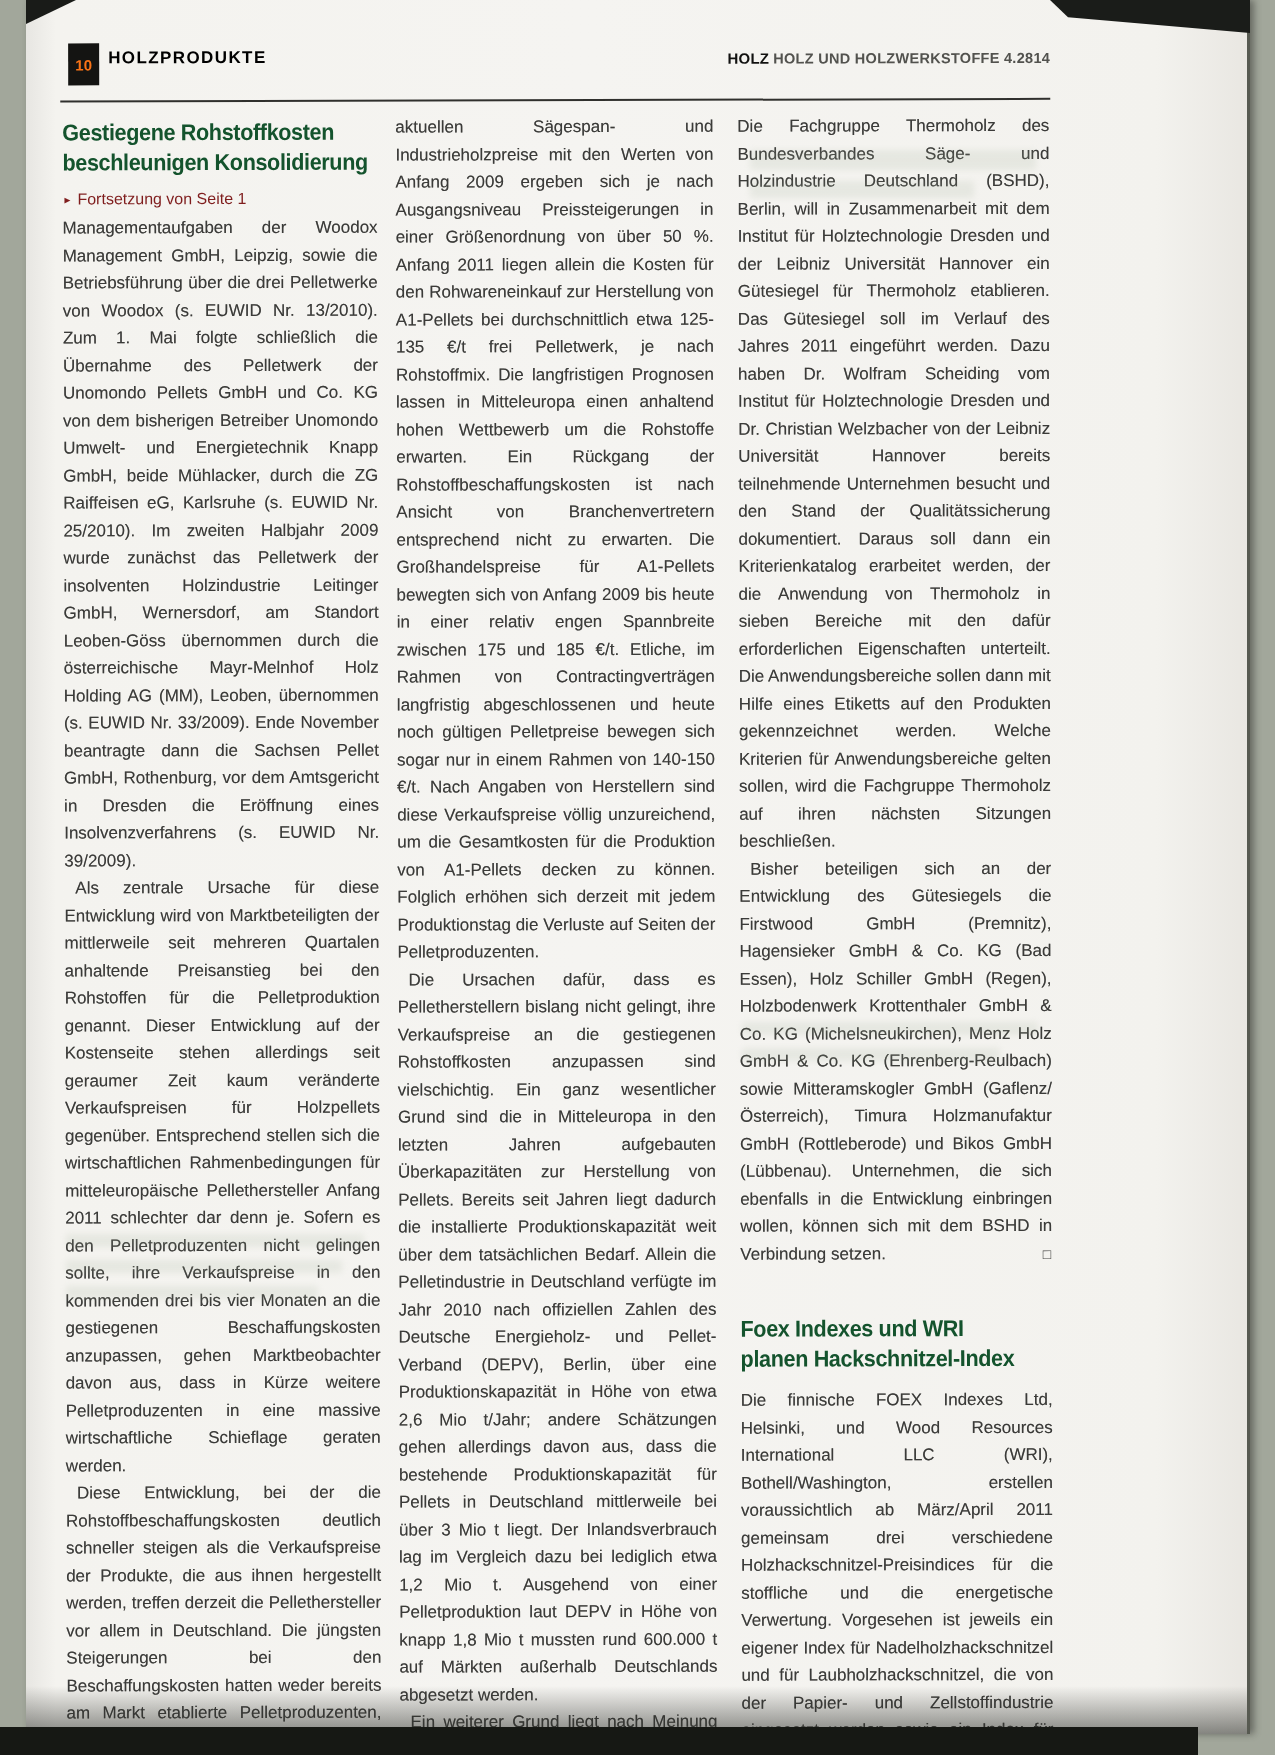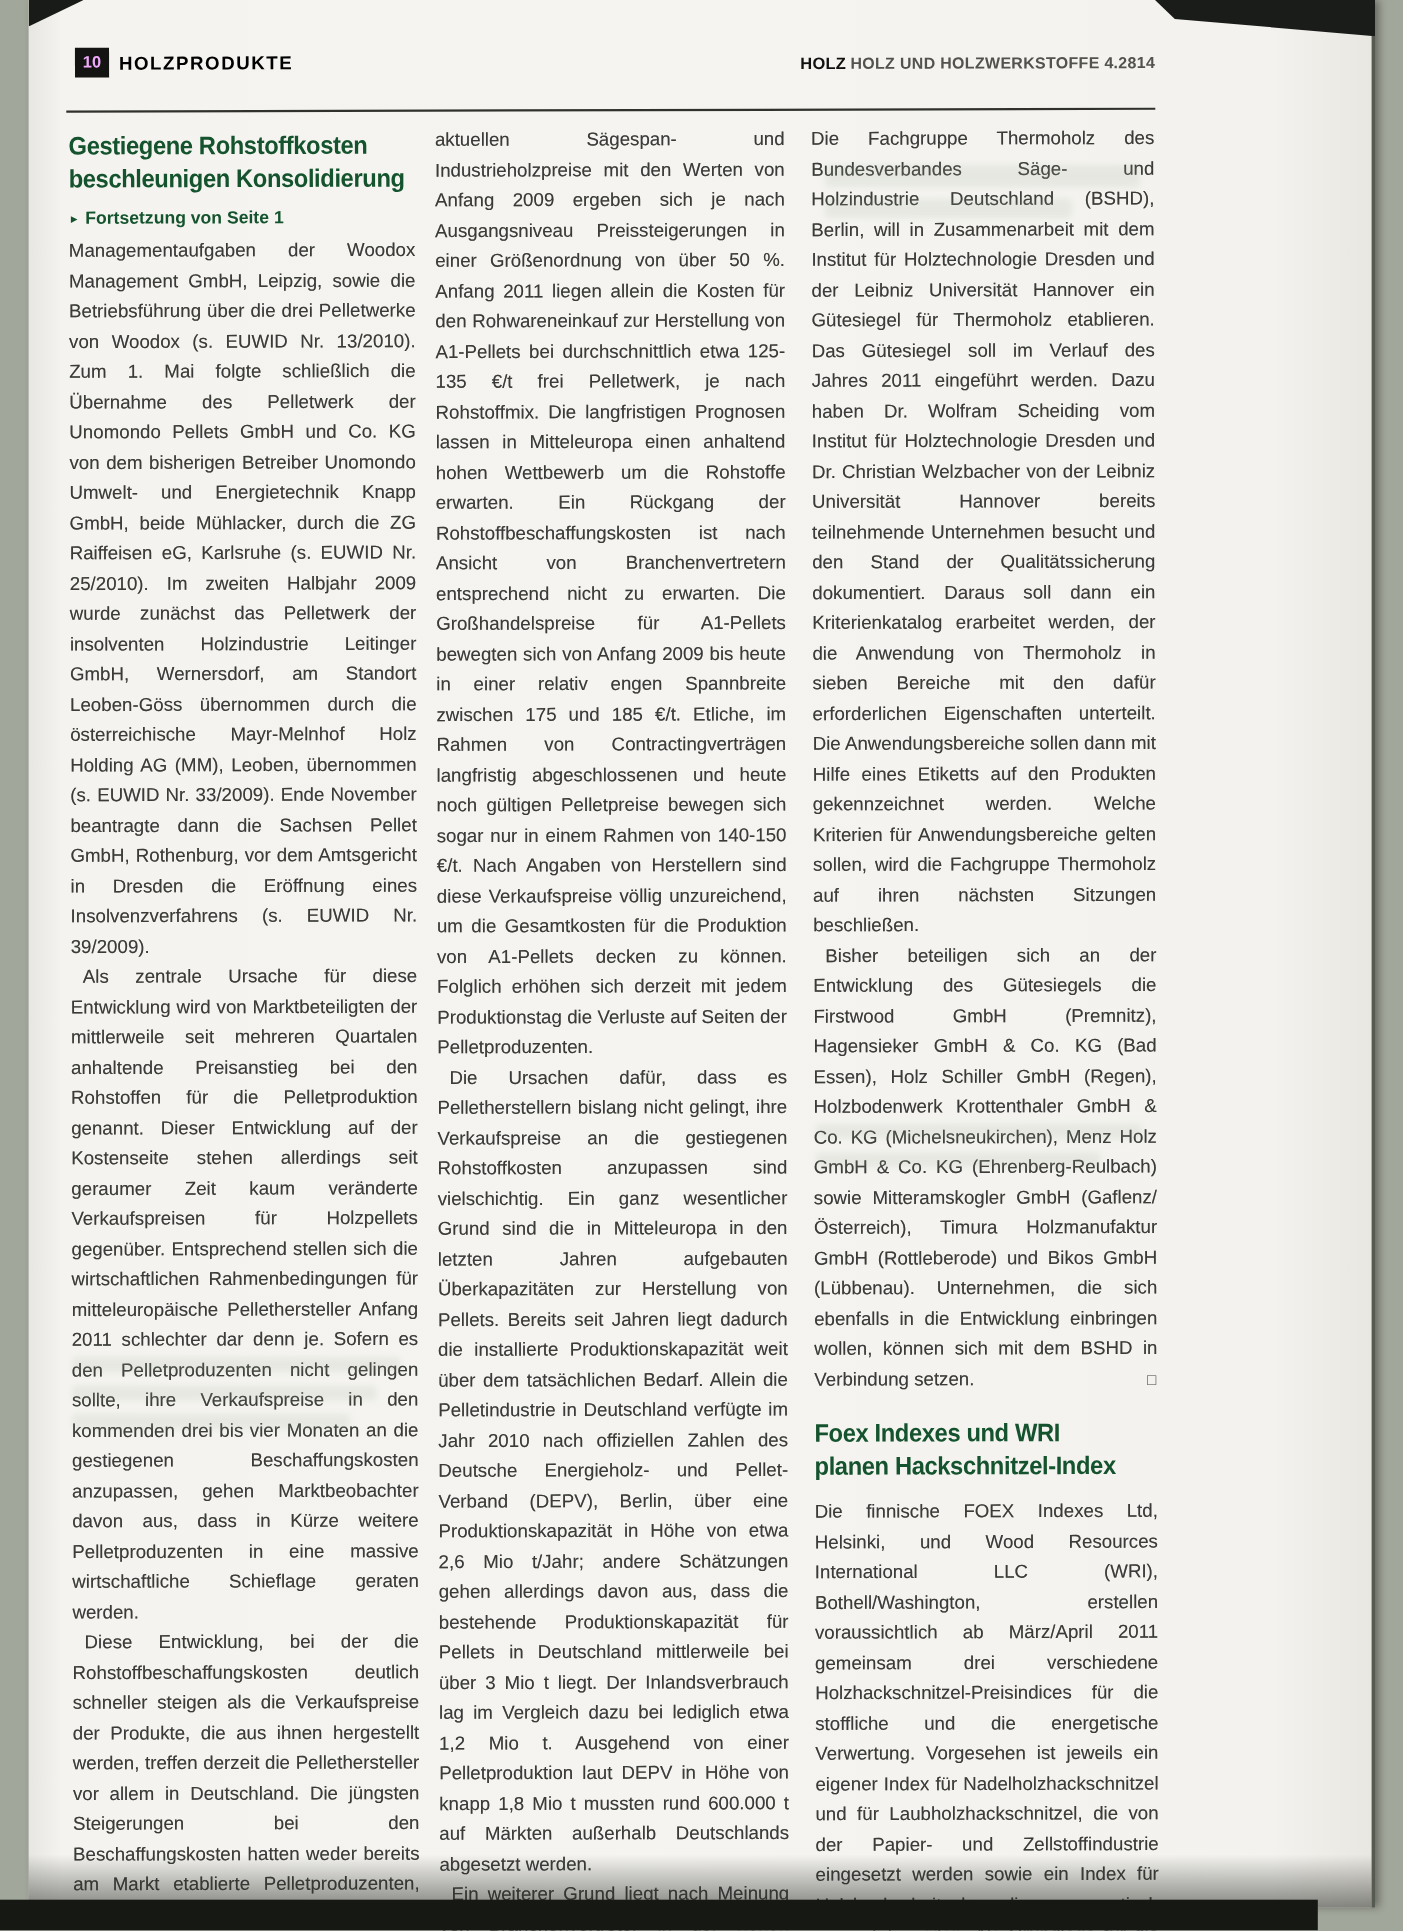--- a/index.html
+++ b/index.html
@@ -27,38 +27,38 @@
 1814;background:#161814;}
   .ghost{position:absolute;background:#9fae97;opacity:.16;filter:blur(3px);border-radius:3px;pointer-events:none;}
   .g1{left:750px;top:150px;width:286px;height:20px;}
   .g2{left:750px;top:181px;width:224px;height:17px;}
   .g3{left:66px;top:1234px;width:298px;height:13px;}
   .g4{left:66px;top:1260px;width:276px;height:13px;}
   .g5{left:66px;top:1286px;width:252px;height:13px;}
   .g6{left:742px;top:1022px;width:296px;height:13px;}
   .g7{left:742px;top:1048px;width:258px;height:13px;}
   
-  .pagenum{position:absolute;left:68px;top:42px;width:31px;height:27px;background:#141412;
-    color:#f0abfc;font-size:15px;font-weight:700;display:flex;align-items:center;justify-content:center;}
+  .pagenum{position:absolute;left:68px;top:42px;width:31px;height:42px;background:#141412;
+    color:#f97316;font-size:15px;font-weight:700;display:flex;align-items:center;justify-content:center;}
   .section{position:absolute;left:108px;top:47px;font-size:17px;font-weight:700;
     letter-spacing:1.4px;color:#000000;}
   .masthead{position:absolute;left:640px;top:50px;width:410px;text-align:right;
     font-size:14.5px;font-weight:700;color:#52524e;letter-spacing:.3px;}
   .masthead .brand{color:#111110;font-size:15px;letter-spacing:.2px;margin-right:4px;}
   .header-rule{position:absolute;left:60px;top:99px;width:990px;height:2px;background:#30302d;}
   
   .col{position:absolute;color:#3b3b39;}
   .col1{left:62px;top:116px;width:315px;}
   .col2{left:395px;top:113px;width:318px;}
   .col3{left:737px;top:113px;width:312px;}
   .art-title{margin:0 0 13px 0;color:#14532d;font-weight:700;}
   .art-title .hline{display:block;font-size:23px;line-height:30px;letter-spacing:-.4px;
     transform:scaleX(.94);transform-origin:left center;white-space:nowrap;}
-  .mt2{margin-top:20px;}
-  .continuation{font-size:16px;font-weight:700;color:#14532d;margin:2px 0 6px 0;}
+  .mt2{margin-top:46px;}
+  .continuation{font-size:16px;font-weight:400;color:#7f1d1d;margin:2px 0 6px 0;}
   .continuation .tri{font-size:10px;vertical-align:1px;margin-right:5px;}
   .para{margin:0;font-size:17px;line-height:27.5px;text-align:justify;
     hyphens:auto;-webkit-hyphens:auto;text-shadow:0 0 .4px rgba(60,60,58,.5);}
   .para + .para{text-indent:11px;}
   .endmark{text-align:right;margin-top:-26px;font-size:14px;color:#3f3f3d;padding-right:1px;line-height:26px;}
 </style>
 </head>
 <body>
 
 <div class="page"></div>

